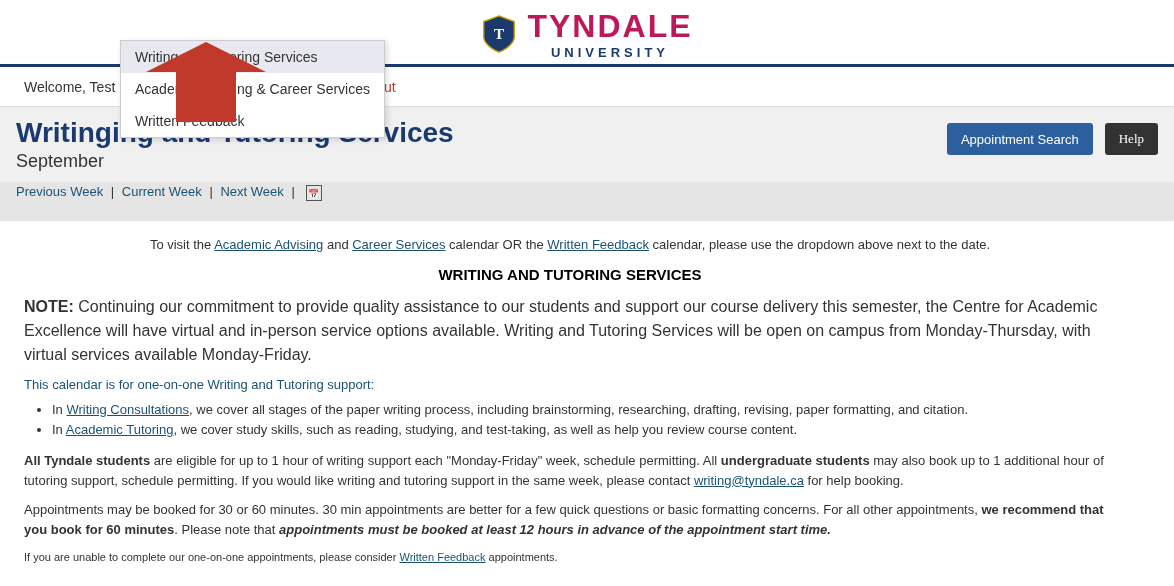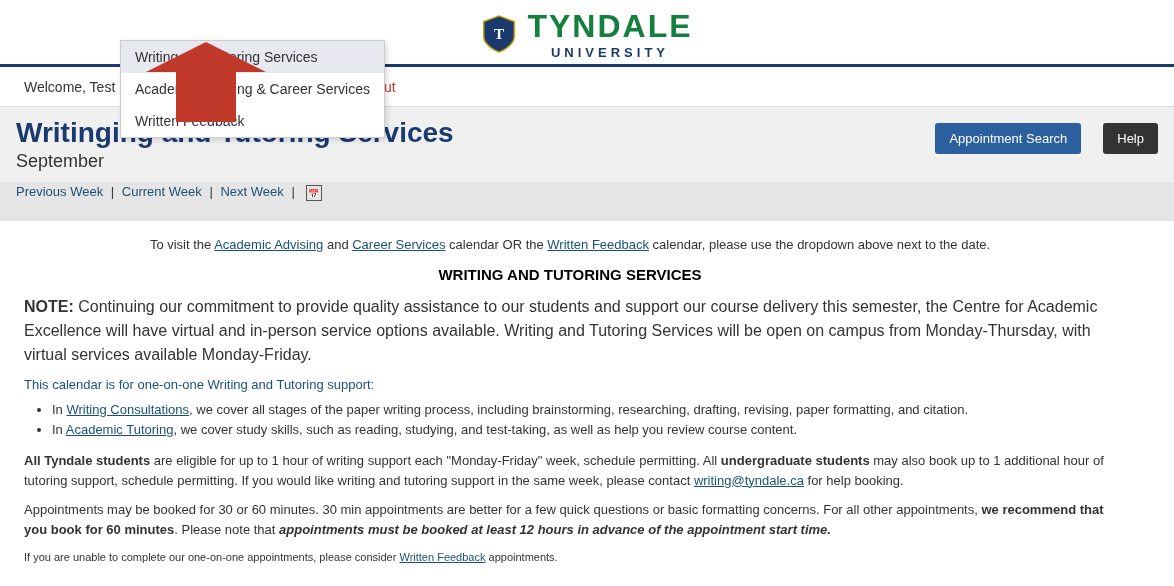--- a/index.html
+++ b/index.html
@@ -18,21 +18,21 @@
       justify-content: center;
       gap: 10px;
     }
     .logo-shield {
       width: 36px;
       height: 40px;
     }
     .logo-text-tyndale {
       font-size: 32px;
       font-weight: bold;
-      color: #15803d;
+      color: #be185d;
       letter-spacing: 2px;
       font-family: Arial, sans-serif;
     }
     .logo-text-university {
       font-size: 13px;
       color: #1a3a6e;
       letter-spacing: 4px;
       display: block;
       text-align: center;
       font-weight: bold;
@@ -101,41 +101,42 @@
       color: #1a3a6e;
       font-weight: bold;
     }
     .page-title-area .subtitle {
       font-size: 18px;
       color: #333;
       margin-top: 2px;
     }
     .header-buttons {
       display: flex;
-      gap: 22px;
+      gap: 12px;
       margin-top: 6px;
       justify-content: center;
     }
     .btn-appointment {
       background: #2c5f9e;
       color: #fff;
       border: none;
       padding: 8px 14px;
       font-size: 13px;
       cursor: pointer;
       border-radius: 3px;
     }
     .btn-help {
       background: #333;
       color: #fff;
       border: none;
       padding: 8px 14px;
       font-size: 13px;
       cursor: pointer;
       border-radius: 3px;
+      font-family: Liberation Serif, serif;
     }
 
     
     .week-nav {
       background: #e5e5e5;
       padding: 2px 16px 20px;
       font-size: 13px;
     }
     .week-nav a {
       color: #1a5276;

